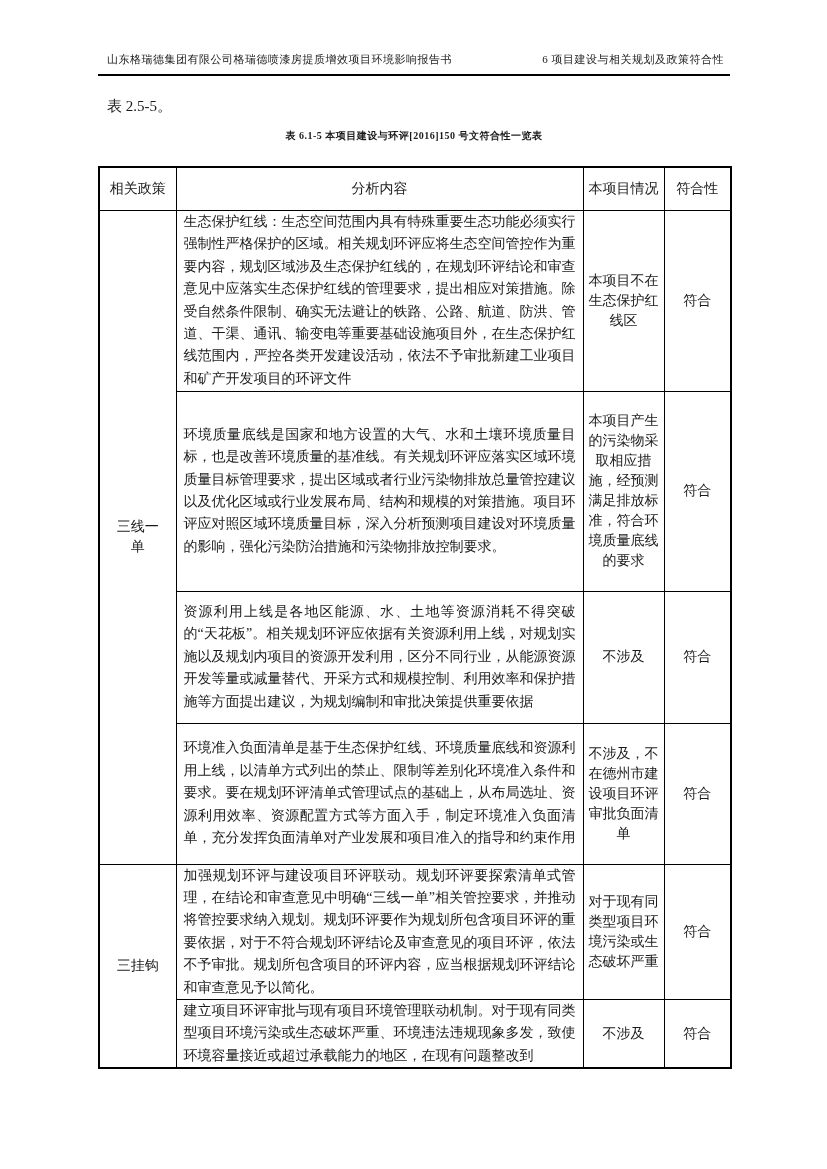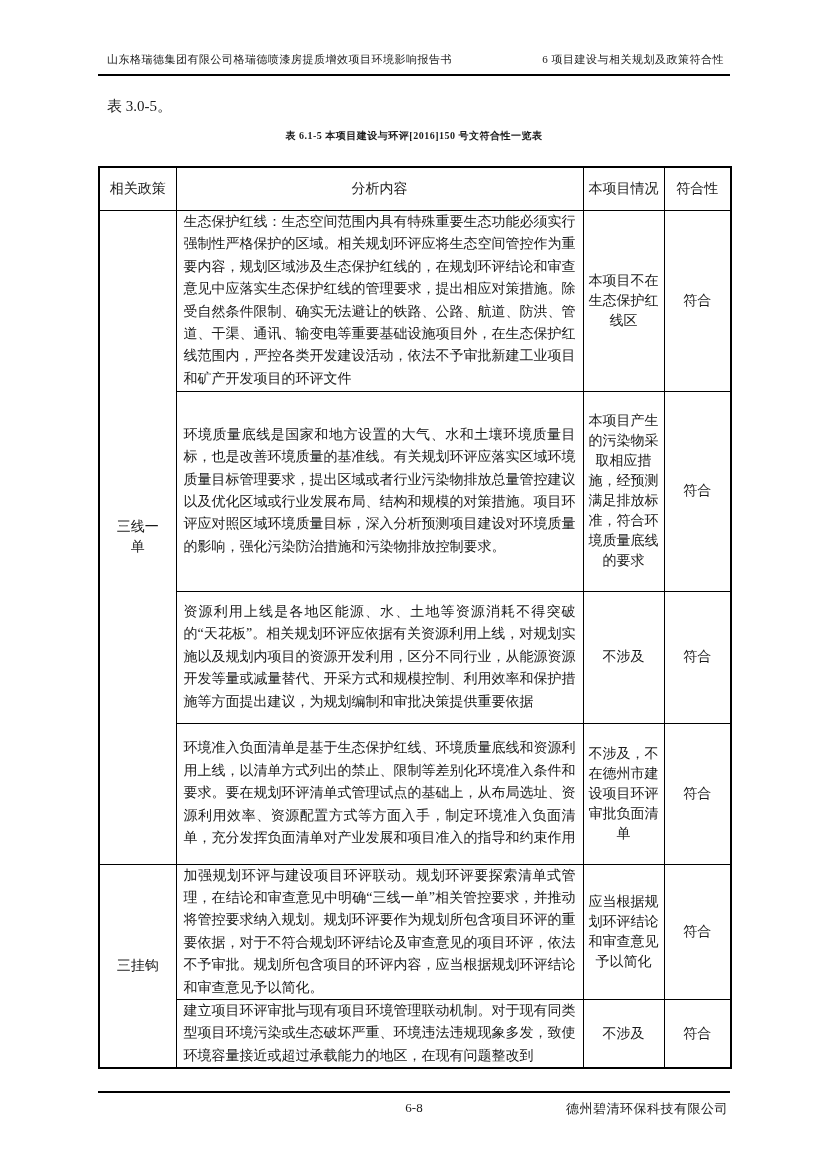--- a/index.html
+++ b/index.html
@@ -122,21 +122,21 @@
 </head>
 <body>
 
 <div class="page">
 
   <div class="page-header">
     <span>山东格瑞德集团有限公司格瑞德喷漆房提质增效项目环境影响报告书</span>
     <span>6 项目建设与相关规划及政策符合性</span>
   </div>
 
-  <div class="intro">表 3.0-5。</div>
+  <div class="intro">表 2.5-5。</div>
 
   <div class="table-title">表 6.1-5 本项目建设与环评[2016]150 号文符合性一览表</div>
 
   <table class="doc-table">
     <colgroup>
       <col style="width:77px">
       <col style="width:407px">
       <col style="width:81px">
       <col style="width:67px">
     </colgroup>
@@ -169,30 +169,26 @@
 
       <tr class="r4">
         <td class="analysis">环境准入负面清单是基于生态保护红线、环境质量底线和资源利用上线，以清单方式列出的禁止、限制等差别化环境准入条件和要求。要在规划环评清单式管理试点的基础上，从布局选址、资源利用效率、资源配置方式等方面入手，制定环境准入负面清单，充分发挥负面清单对产业发展和项目准入的指导和约束作用</td>
         <td class="situation">不涉及，不在德州市建设项目环评审批负面清单</td>
         <td class="conformity">符合</td>
       </tr>
 
       <tr class="r5">
         <td class="policy" rowspan="2">三挂钩</td>
         <td class="analysis">加强规划环评与建设项目环评联动。规划环评要探索清单式管理，在结论和审查意见中明确“三线一单”相关管控要求，并推动将管控要求纳入规划。规划环评要作为规划所包含项目环评的重要依据，对于不符合规划环评结论及审查意见的项目环评，依法不予审批。规划所包含项目的环评内容，应当根据规划环评结论和审查意见予以简化。</td>
-        <td class="situation">应当根据规划环评结论和审查意见予以简化</td>
+        <td class="situation">对于现有同类型项目环境污染或生态破坏严重</td>
         <td class="conformity">符合</td>
       </tr>
 
       <tr class="r6">
         <td class="analysis">建立项目环评审批与现有项目环境管理联动机制。对于现有同类型项目环境污染或生态破坏严重、环境违法违规现象多发，致使环境容量接近或超过承载能力的地区，在现有问题整改到</td>
         <td class="situation">不涉及</td>
         <td class="conformity">符合</td>
       </tr>
     </tbody>
   </table>
 
-  <div class="page-footer">
-    <span class="page-num">6-8</span>
-    <span class="company">德州碧清环保科技有限公司</span>
-  </div>
 
 </div>
 
 </body></html>

